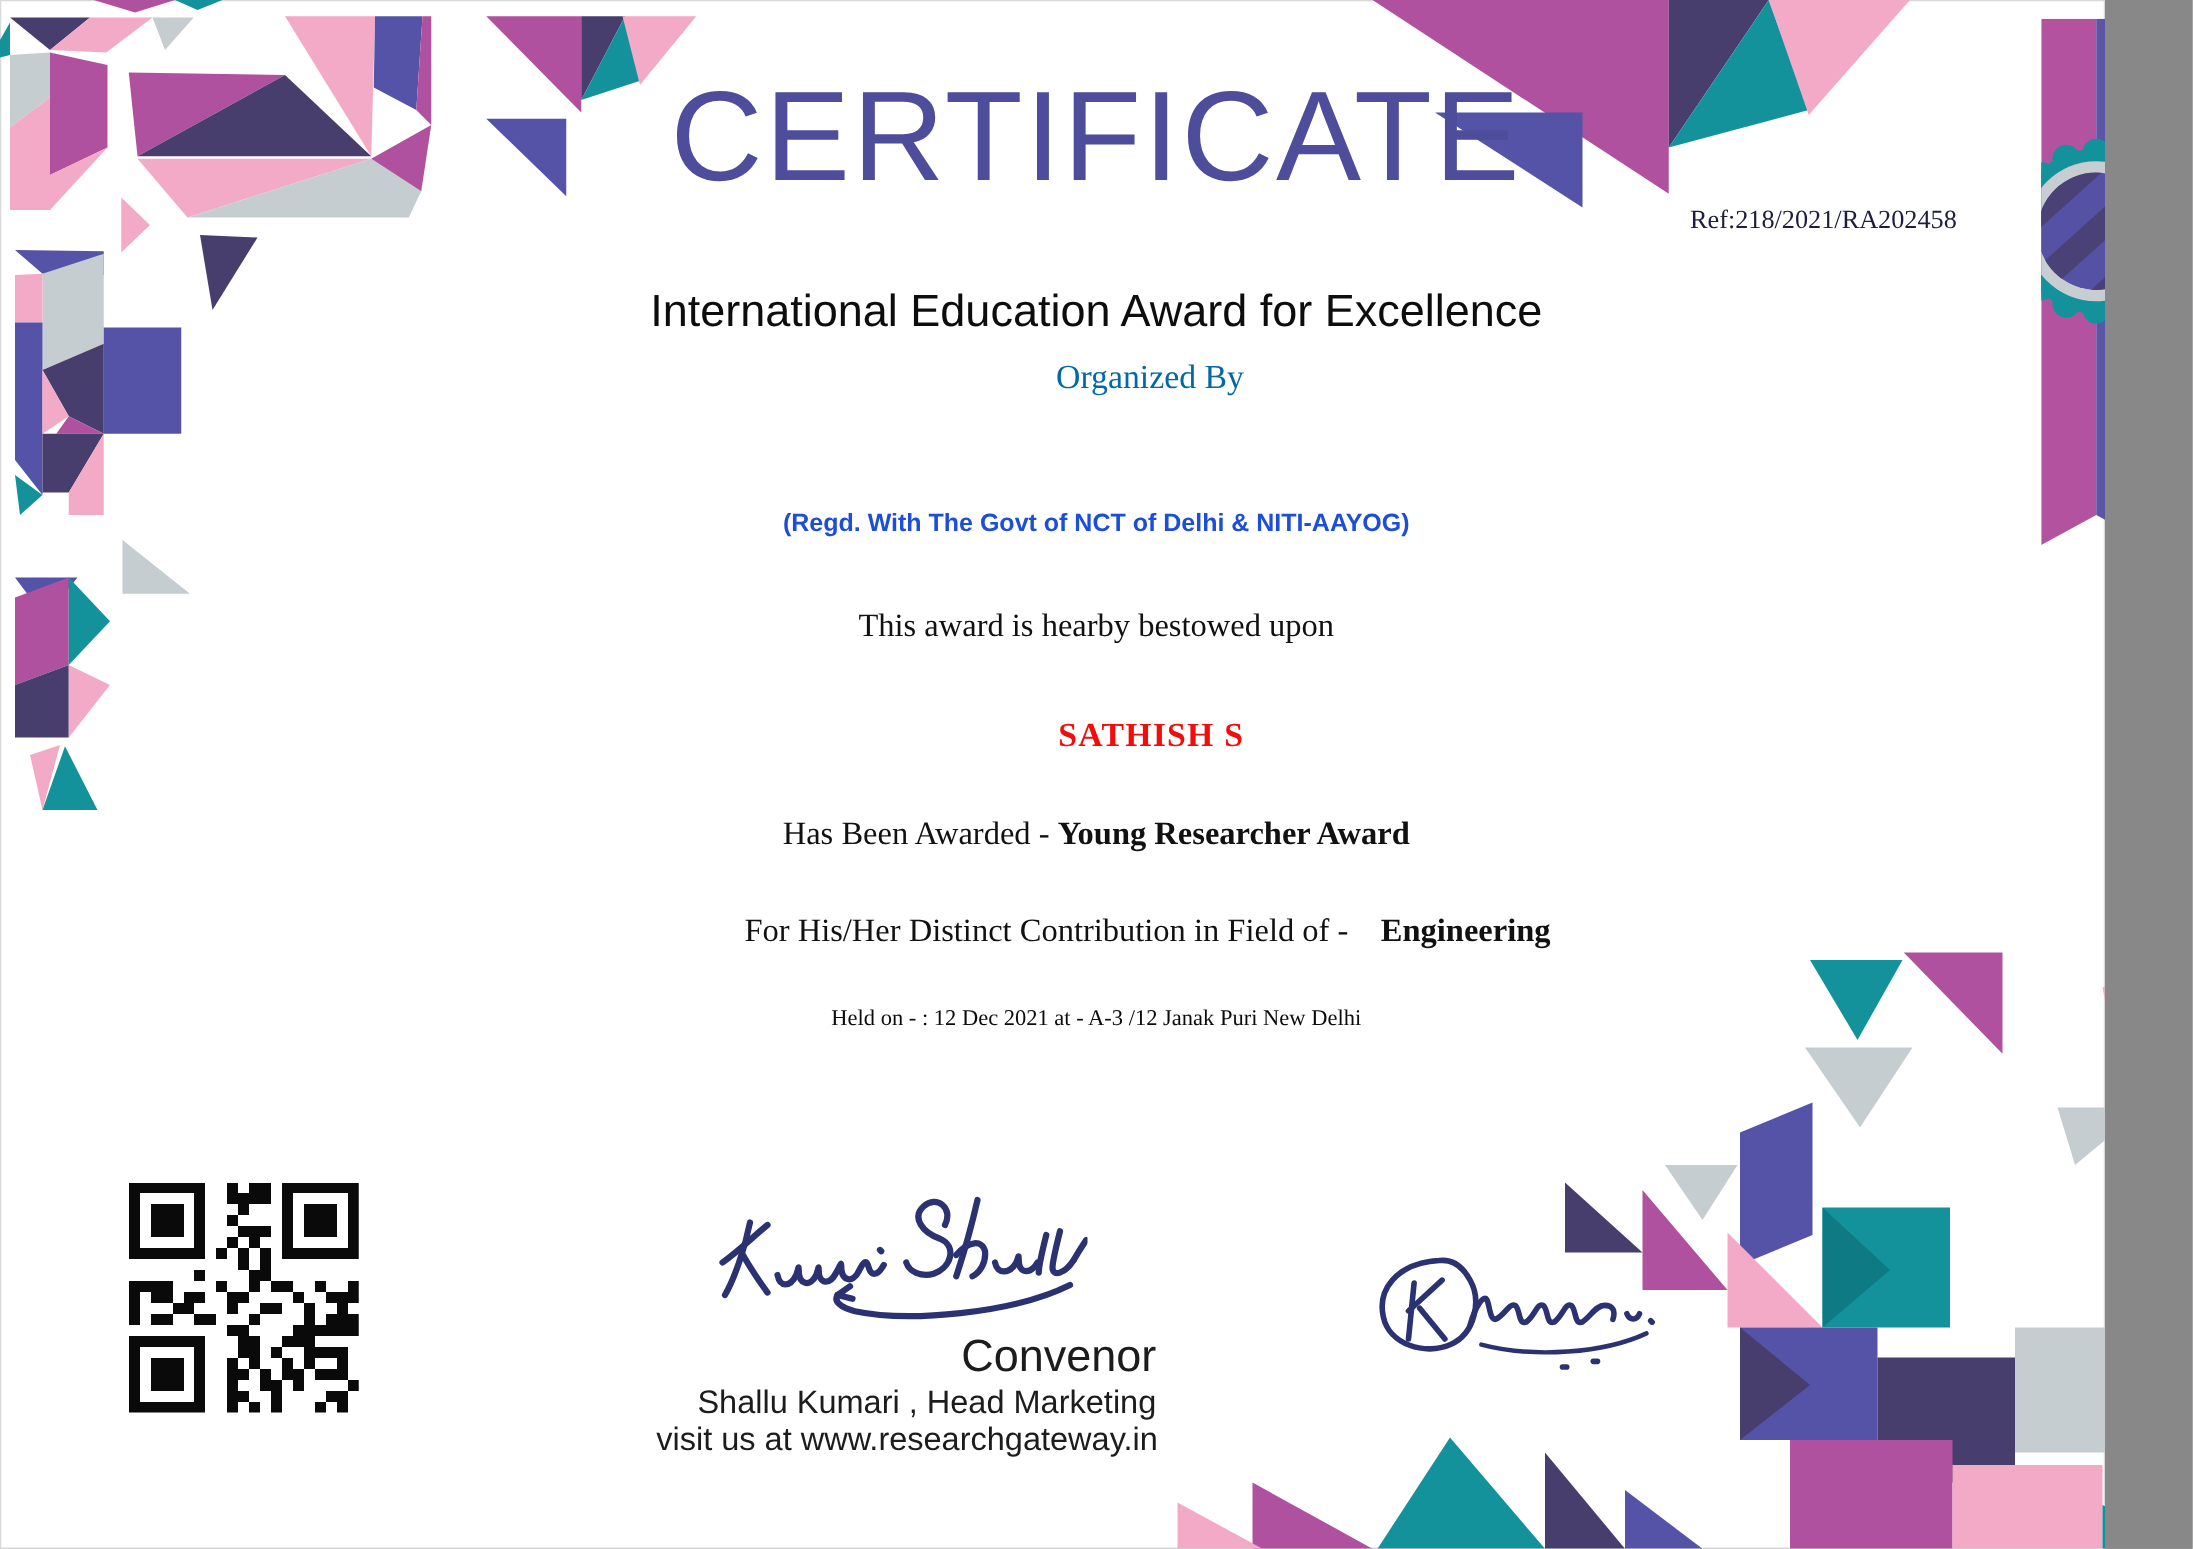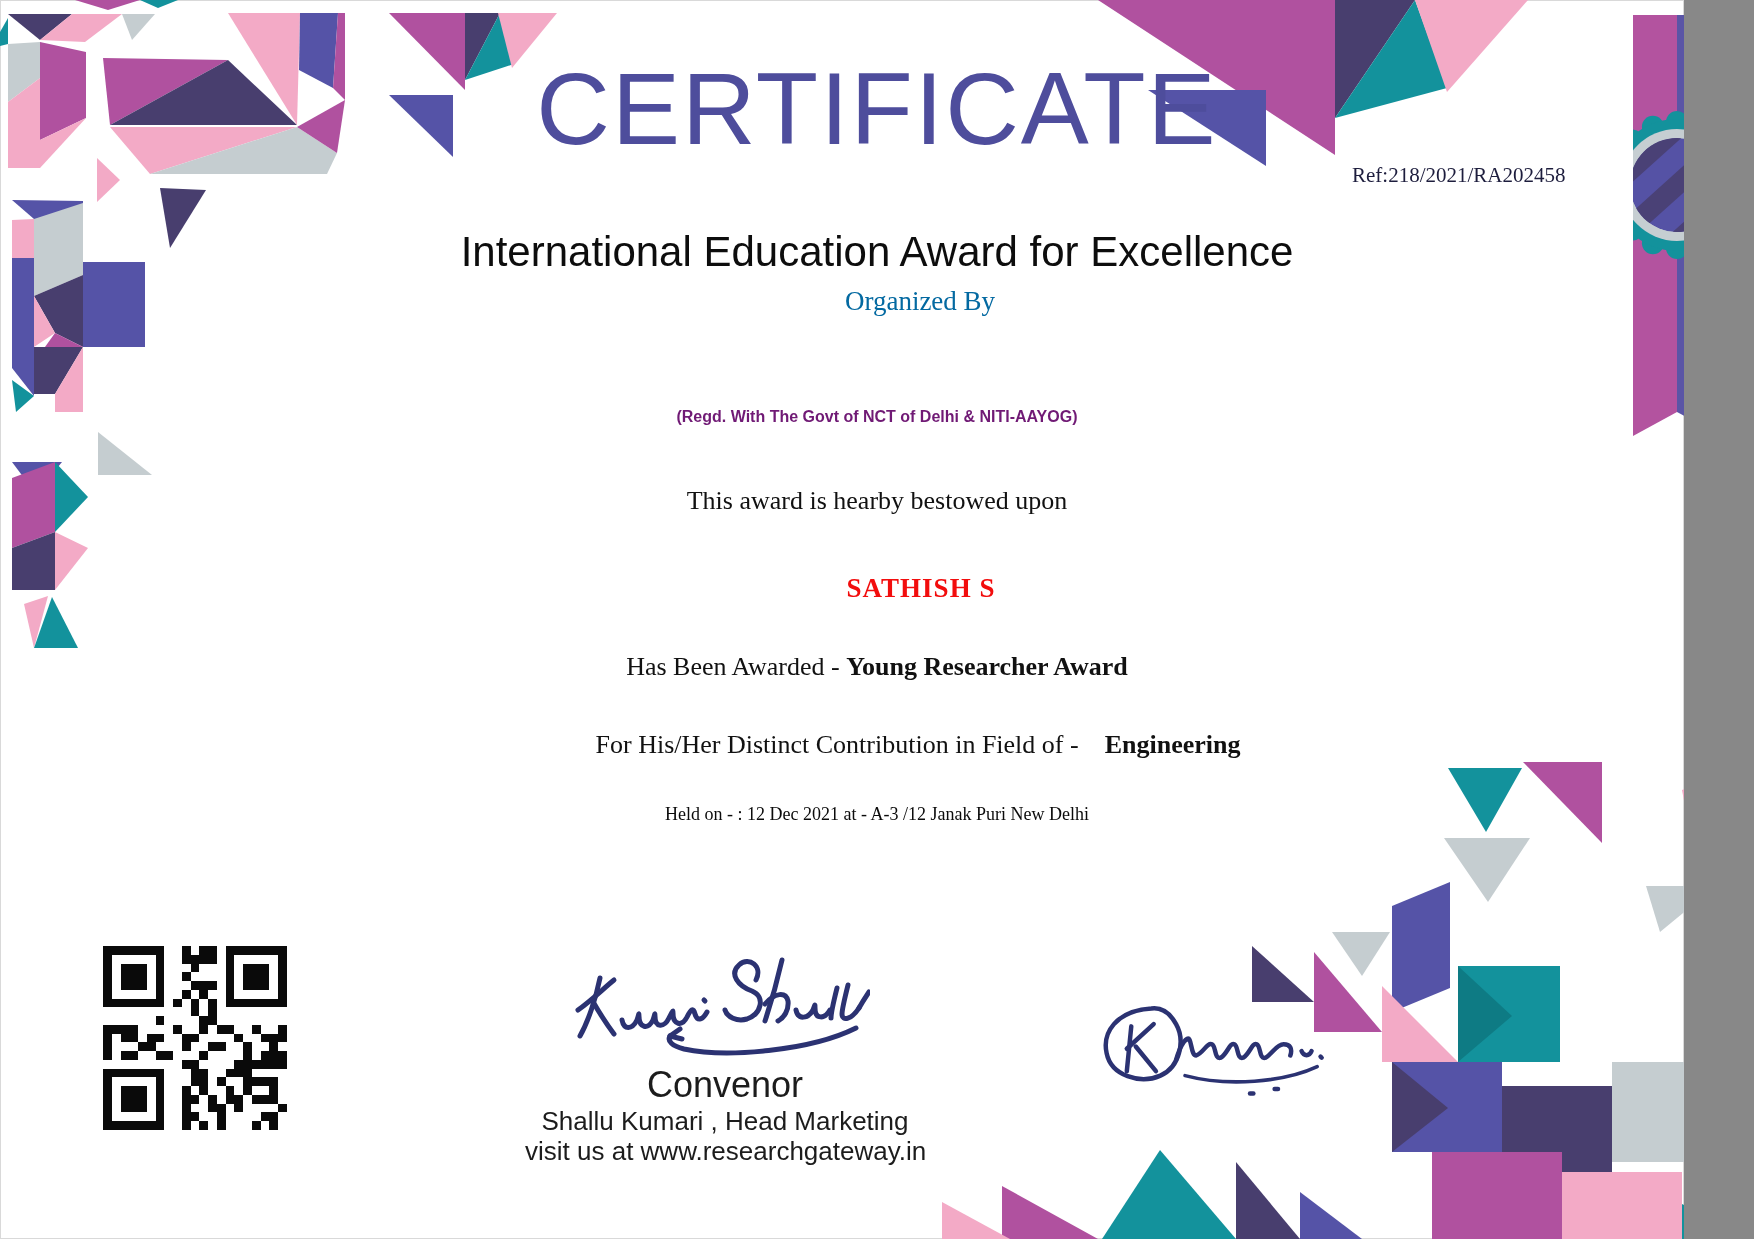--- a/index.html
+++ b/index.html
@@ -29,41 +29,41 @@
     font-size:102px;line-height:1;letter-spacing:2px;
     color:var(--title_blue);
   }
   .ref{
     position:absolute;left:1352px;top:163px;z-index:2;
     font-size:21px;color:#1d1d3d;white-space:nowrap;
   }
   .award-title{
     top:228px;
     font-family:"Liberation Sans","DejaVu Sans",sans-serif;
-    font-size:42px;color:#0d0d0d;
+    font-size:36px;color:#0d0d0d;
   }
   .organized{top:286px;font-size:27px;color:#0369a1;margin-left:43px;}
   .org-name{top:378px;font-size:26px;font-weight:bold;color:var(--organization_blue);}
   .org-note{
     top:408px;
     font-family:"Liberation Sans","DejaVu Sans",sans-serif;
-    font-size:16px;font-weight:bold;color:#701a75;
+    font-size:20px;font-weight:bold;color:#1d4ed8;
   }
   .bestow{top:486px;font-size:26px;color:#111;}
   .recipient{top:573px;font-size:27px;font-weight:bold;letter-spacing:1px;color:var(--recipient_red);padding-left:44px;}
   .awarded{top:652px;font-size:26px;color:#111;}
   .awarded b{font-weight:bold;}
   .contribution{top:730px;font-size:26px;color:#111;padding-left:41px;}
   .contribution .field{font-weight:bold;margin-left:26px;}
   .held{top:804px;font-size:18px;font-weight:normal;color:#0b0b0b;}
   
   .sig{position:absolute;z-index:2}
   .sig path{fill:none;stroke:var(--signature_ink);stroke-linecap:round;stroke-linejoin:round}
   .foot{
-    position:absolute;z-index:2;text-align:center;white-space:nowrap;
+    position:absolute;z-index:2;text-align:right;white-space:nowrap;
     font-family:"Liberation Sans","DejaVu Sans",sans-serif;color:#1c1c1c;
   }
   .foot.role-left {left:525px;width:400px;top:1064px;font-size:36px;}
   .foot.name-left {left:525px;width:400px;top:1106px;font-size:26px;}
   .foot.visit-left{left:525px;width:400px;top:1136px;font-size:26px;}
   .foot.role-right{left:1028px;width:400px;top:1106px;font-size:27px;}
   
   #qr-wrap{position:absolute;left:103px;top:946px;width:184px;height:184px;z-index:2}
   #qr-wrap svg{width:100%;height:100%;shape-rendering:crispEdges;fill:#0a0a0a}
   

